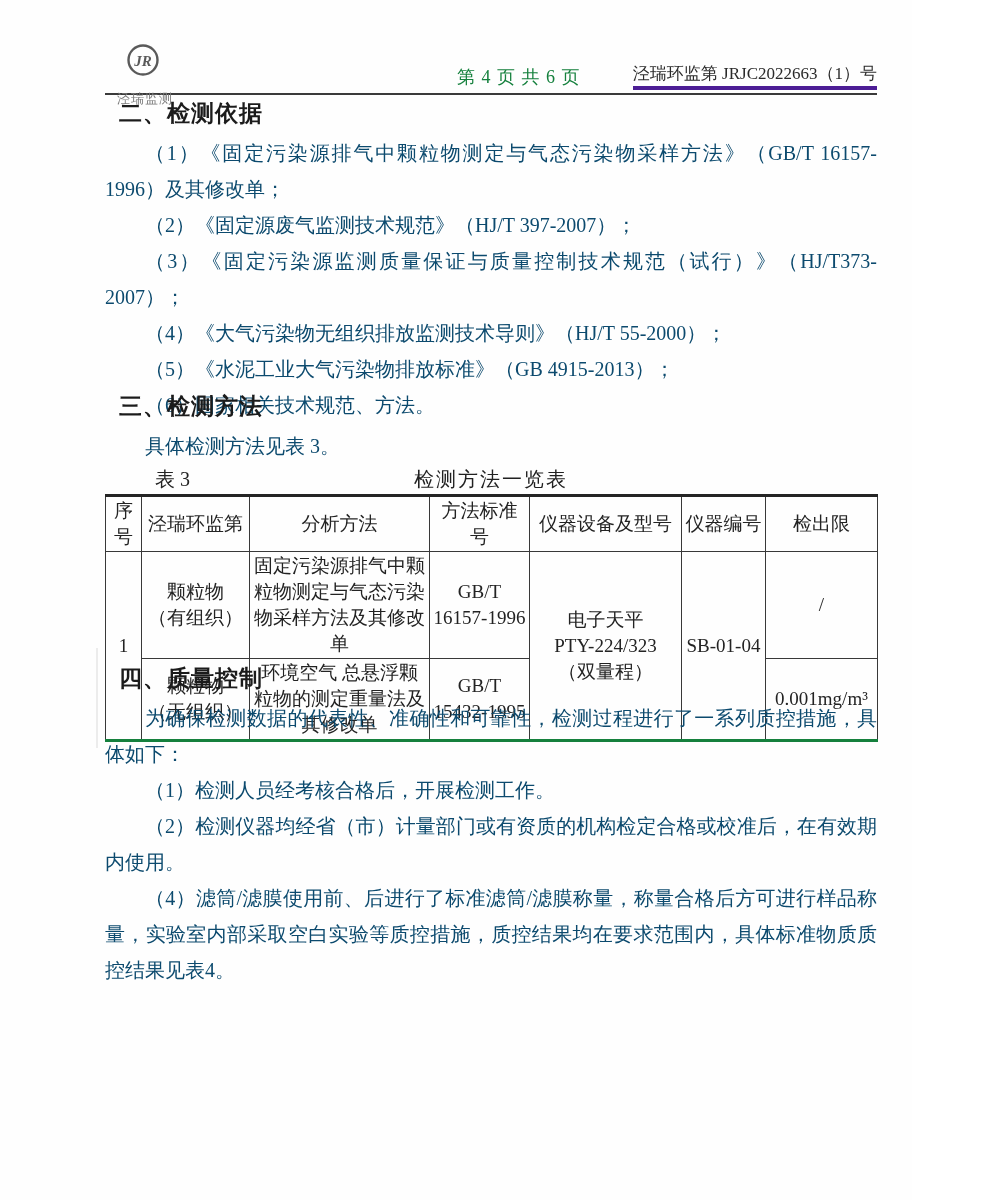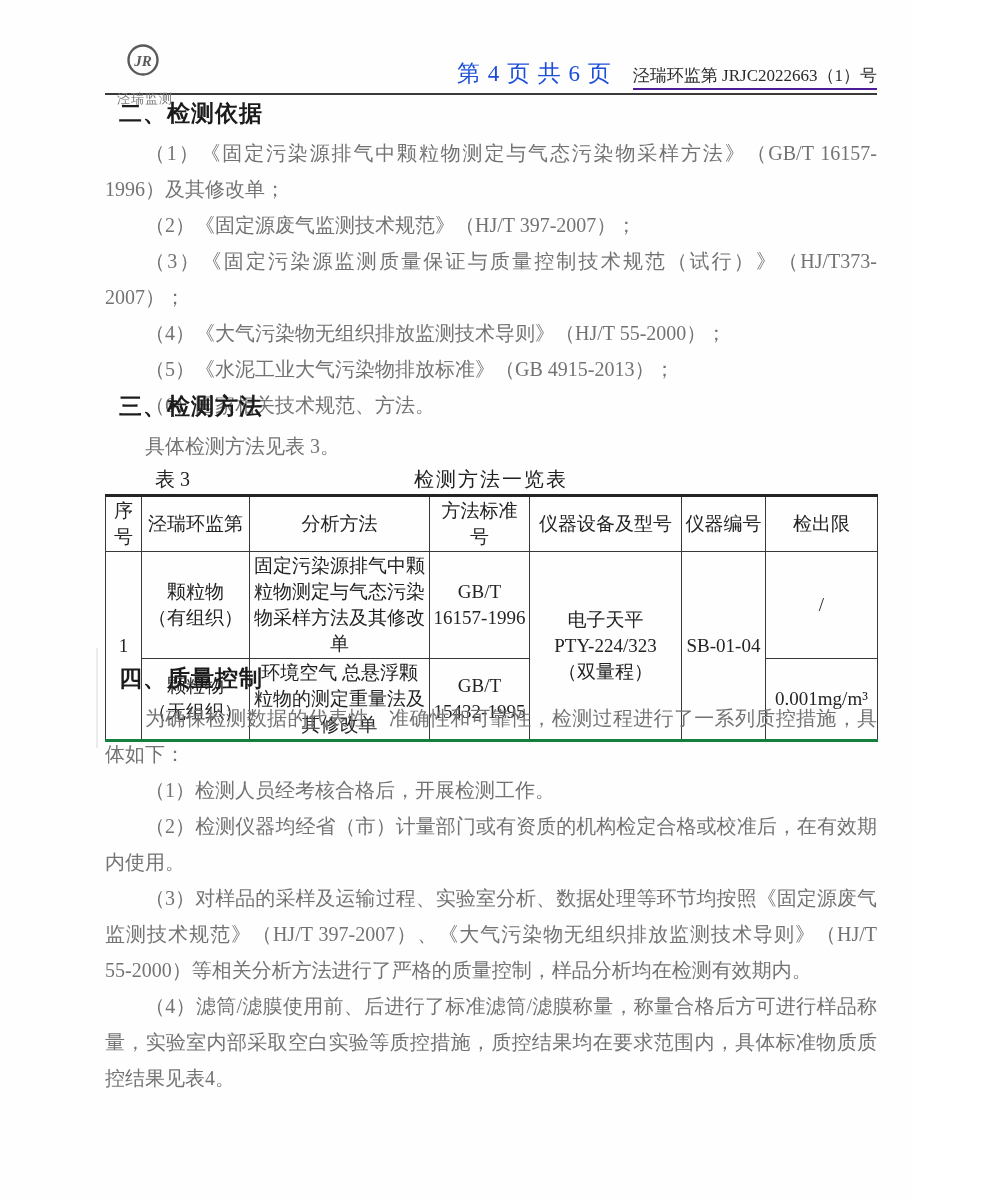--- a/index.html
+++ b/index.html
@@ -9,38 +9,38 @@
     overflow:hidden;
   }
   .content { position:absolute; left:105px; top:0; width:772px; }
 
   
   .hdr { position:absolute; left:0; top:0; width:772px; height:93px;
          border-bottom:2px solid #3a3a3a; }
   .logo { position:absolute; left:12px; top:42px; width:52px; text-align:center; }
   .logo svg { display:block; margin:0 auto; }
   .logo-sub { font-size:13px; color:#7c7c7c; letter-spacing:1px; margin-top:12px; white-space:nowrap;font-family:Liberation Mono, monospace; }
-  .page-info { position:absolute; left:352px; bottom:4px; font-size:23px;
-               letter-spacing:1px; color:#1d4ed8; }
+  .page-info { position:absolute; left:352px; bottom:4px; font-size:18px;
+               letter-spacing:1px; color:#15803d; }
   .doc-number { position:absolute; right:0; bottom:3px; font-size:17px; color:#2a2a2a;
-                border-bottom:2px solid #4c1d95; padding-bottom:1px;margin-left:20px; }
+                border-bottom:4px solid #4c1d95; padding-bottom:1px;margin-left:20px; }
 
   
   .sec { position:absolute; left:0; width:772px; }
   .sec2 { top:97px; }
   .sec3 { top:390px; }
   .sec4 { top:662px; }
   h2.sec-title {
     font-family:"Liberation Sans","DejaVu Sans",sans-serif;
     font-size:23px; font-weight:700; color:#1b1b1b;
     margin:0 0 6px 14px; line-height:32px; letter-spacing:1px;
   }
   p.body-p {
     font-size:20px; line-height:36px; margin:0; text-align:justify;
-    text-indent:2em; color:#737373;
+    text-indent:2em; color:#0c4a6e;
   }
   .sec2 p.body-p:first-of-type { margin-top:2px; }
 
   
   .tbl-caption { position:relative; height:28px; line-height:28px; margin-top:1px; }
   .cap-label { position:absolute; left:50px; font-size:20px; color:#242424; }
   .cap-title { display:block; text-align:center; font-size:20px; font-weight:400;
                font-family:"Liberation Sans","DejaVu Sans",sans-serif; letter-spacing:2px; }
 
   
@@ -141,21 +141,20 @@
           </tr>
         </tbody>
       </table>
     </div>
 
     <div class="sec sec4">
       <h2 class="sec-title">四、质量控制</h2>
       <p class="body-p">为确保检测数据的代表性、准确性和可靠性，检测过程进行了一系列质控措施，具体如下：</p>
       <p class="body-p">（1）检测人员经考核合格后，开展检测工作。</p>
       <p class="body-p">（2）检测仪器均经省（市）计量部门或有资质的机构检定合格或校准后，在有效期内使用。</p>
-      <p class="body-p">（3）对样品的采样及运输过程、实验室分析、数据处理等环节均按照《固定源废气监测技术规范》（HJ/T 397-2007）、《大气污染物无组织排放监测技术导则》（HJ/T 55-2000）等相关分析方法进行了严格的质量控制，样品分析均在检测有效期内。</p>
       <p class="body-p">（4）滤筒/滤膜使用前、后进行了标准滤筒/滤膜称量，称量合格后方可进行样品称量，实验室内部采取空白实验等质控措施，质控结果均在要求范围内，具体标准物质质控结果见表4。</p>
     </div>
 
   </div>
 
   <svg class="artifact-right" width="46" height="185" viewBox="0 0 46 185">
     <path d="M30 8 q6 -4 8 0 q-10 4 -6 12 q2 6 -4 10 q-4 8 2 10" fill="none" stroke="#cccccc" stroke-width="1.6"></path>
     <path d="M34 62 q4 2 2 8 q-6 4 -2 10 q-8 6 -4 14" fill="none" stroke="#d2d2d2" stroke-width="1.5"></path>
     <path d="M26 108 q8 0 6 8 q-8 2 -6 10 q-4 6 2 8" fill="none" stroke="#cfcfcf" stroke-width="1.5"></path>
     <circle cx="32" cy="162" r="3" fill="none" stroke="#cccccc" stroke-width="1.4"></circle>

